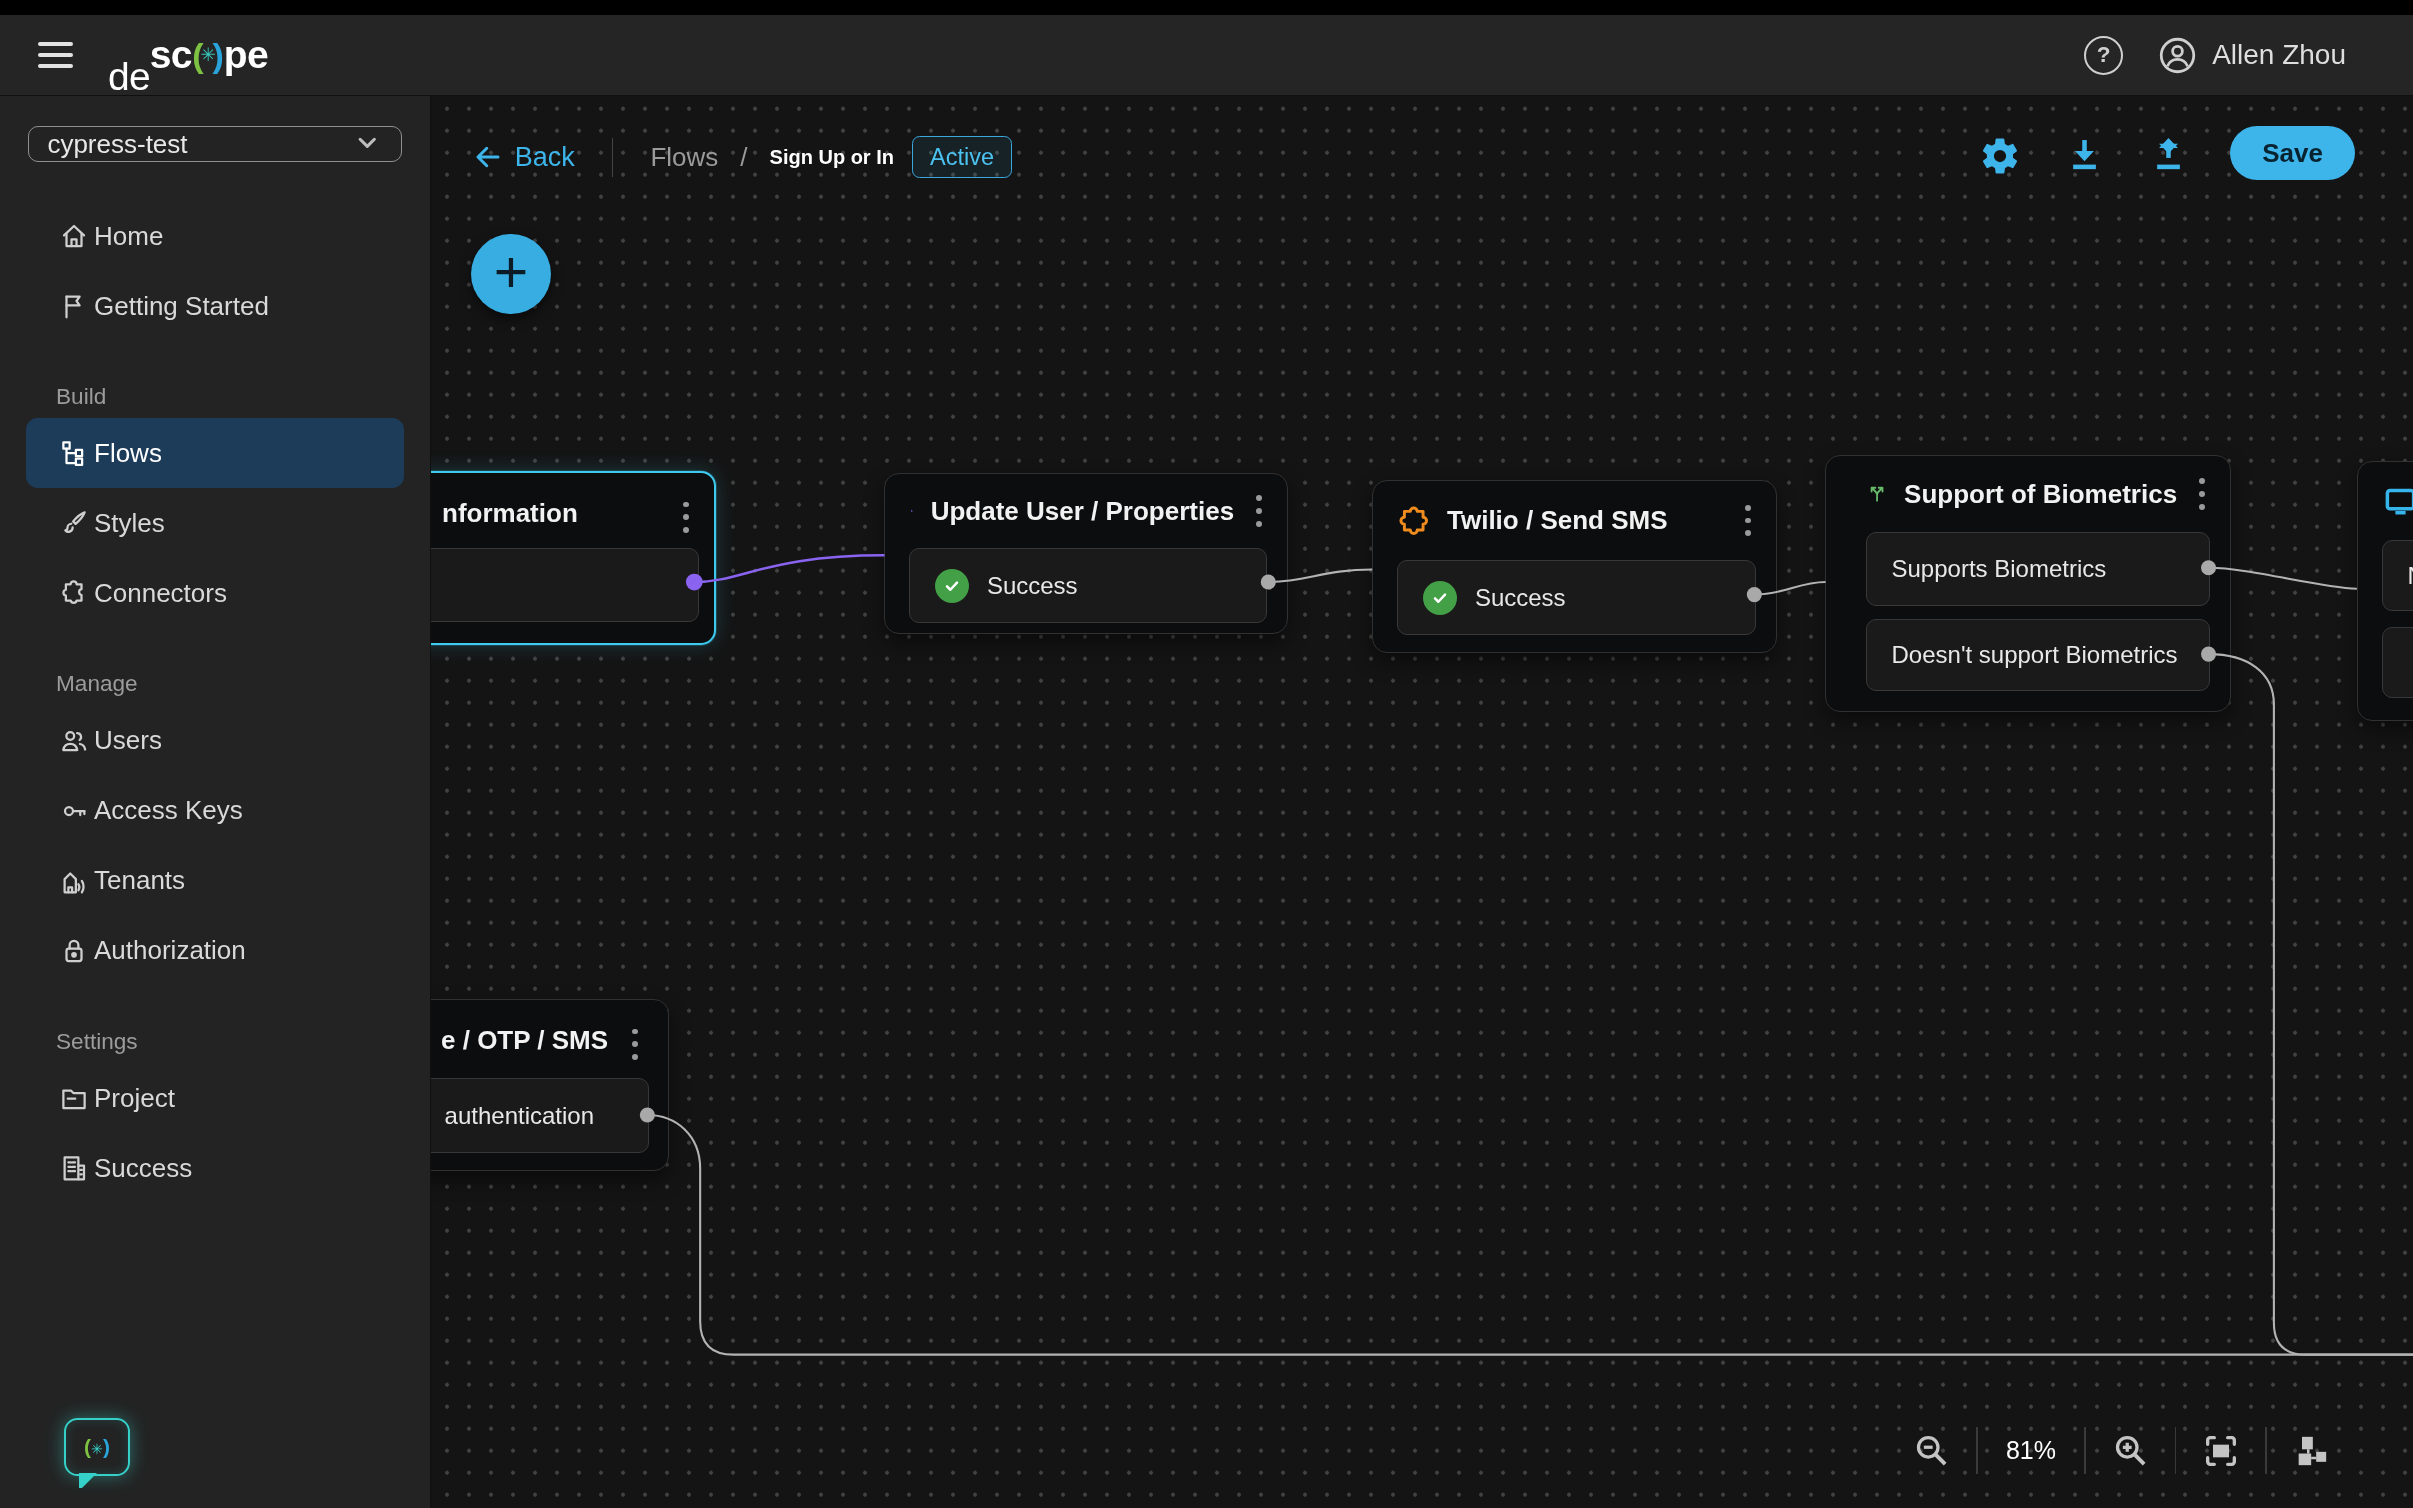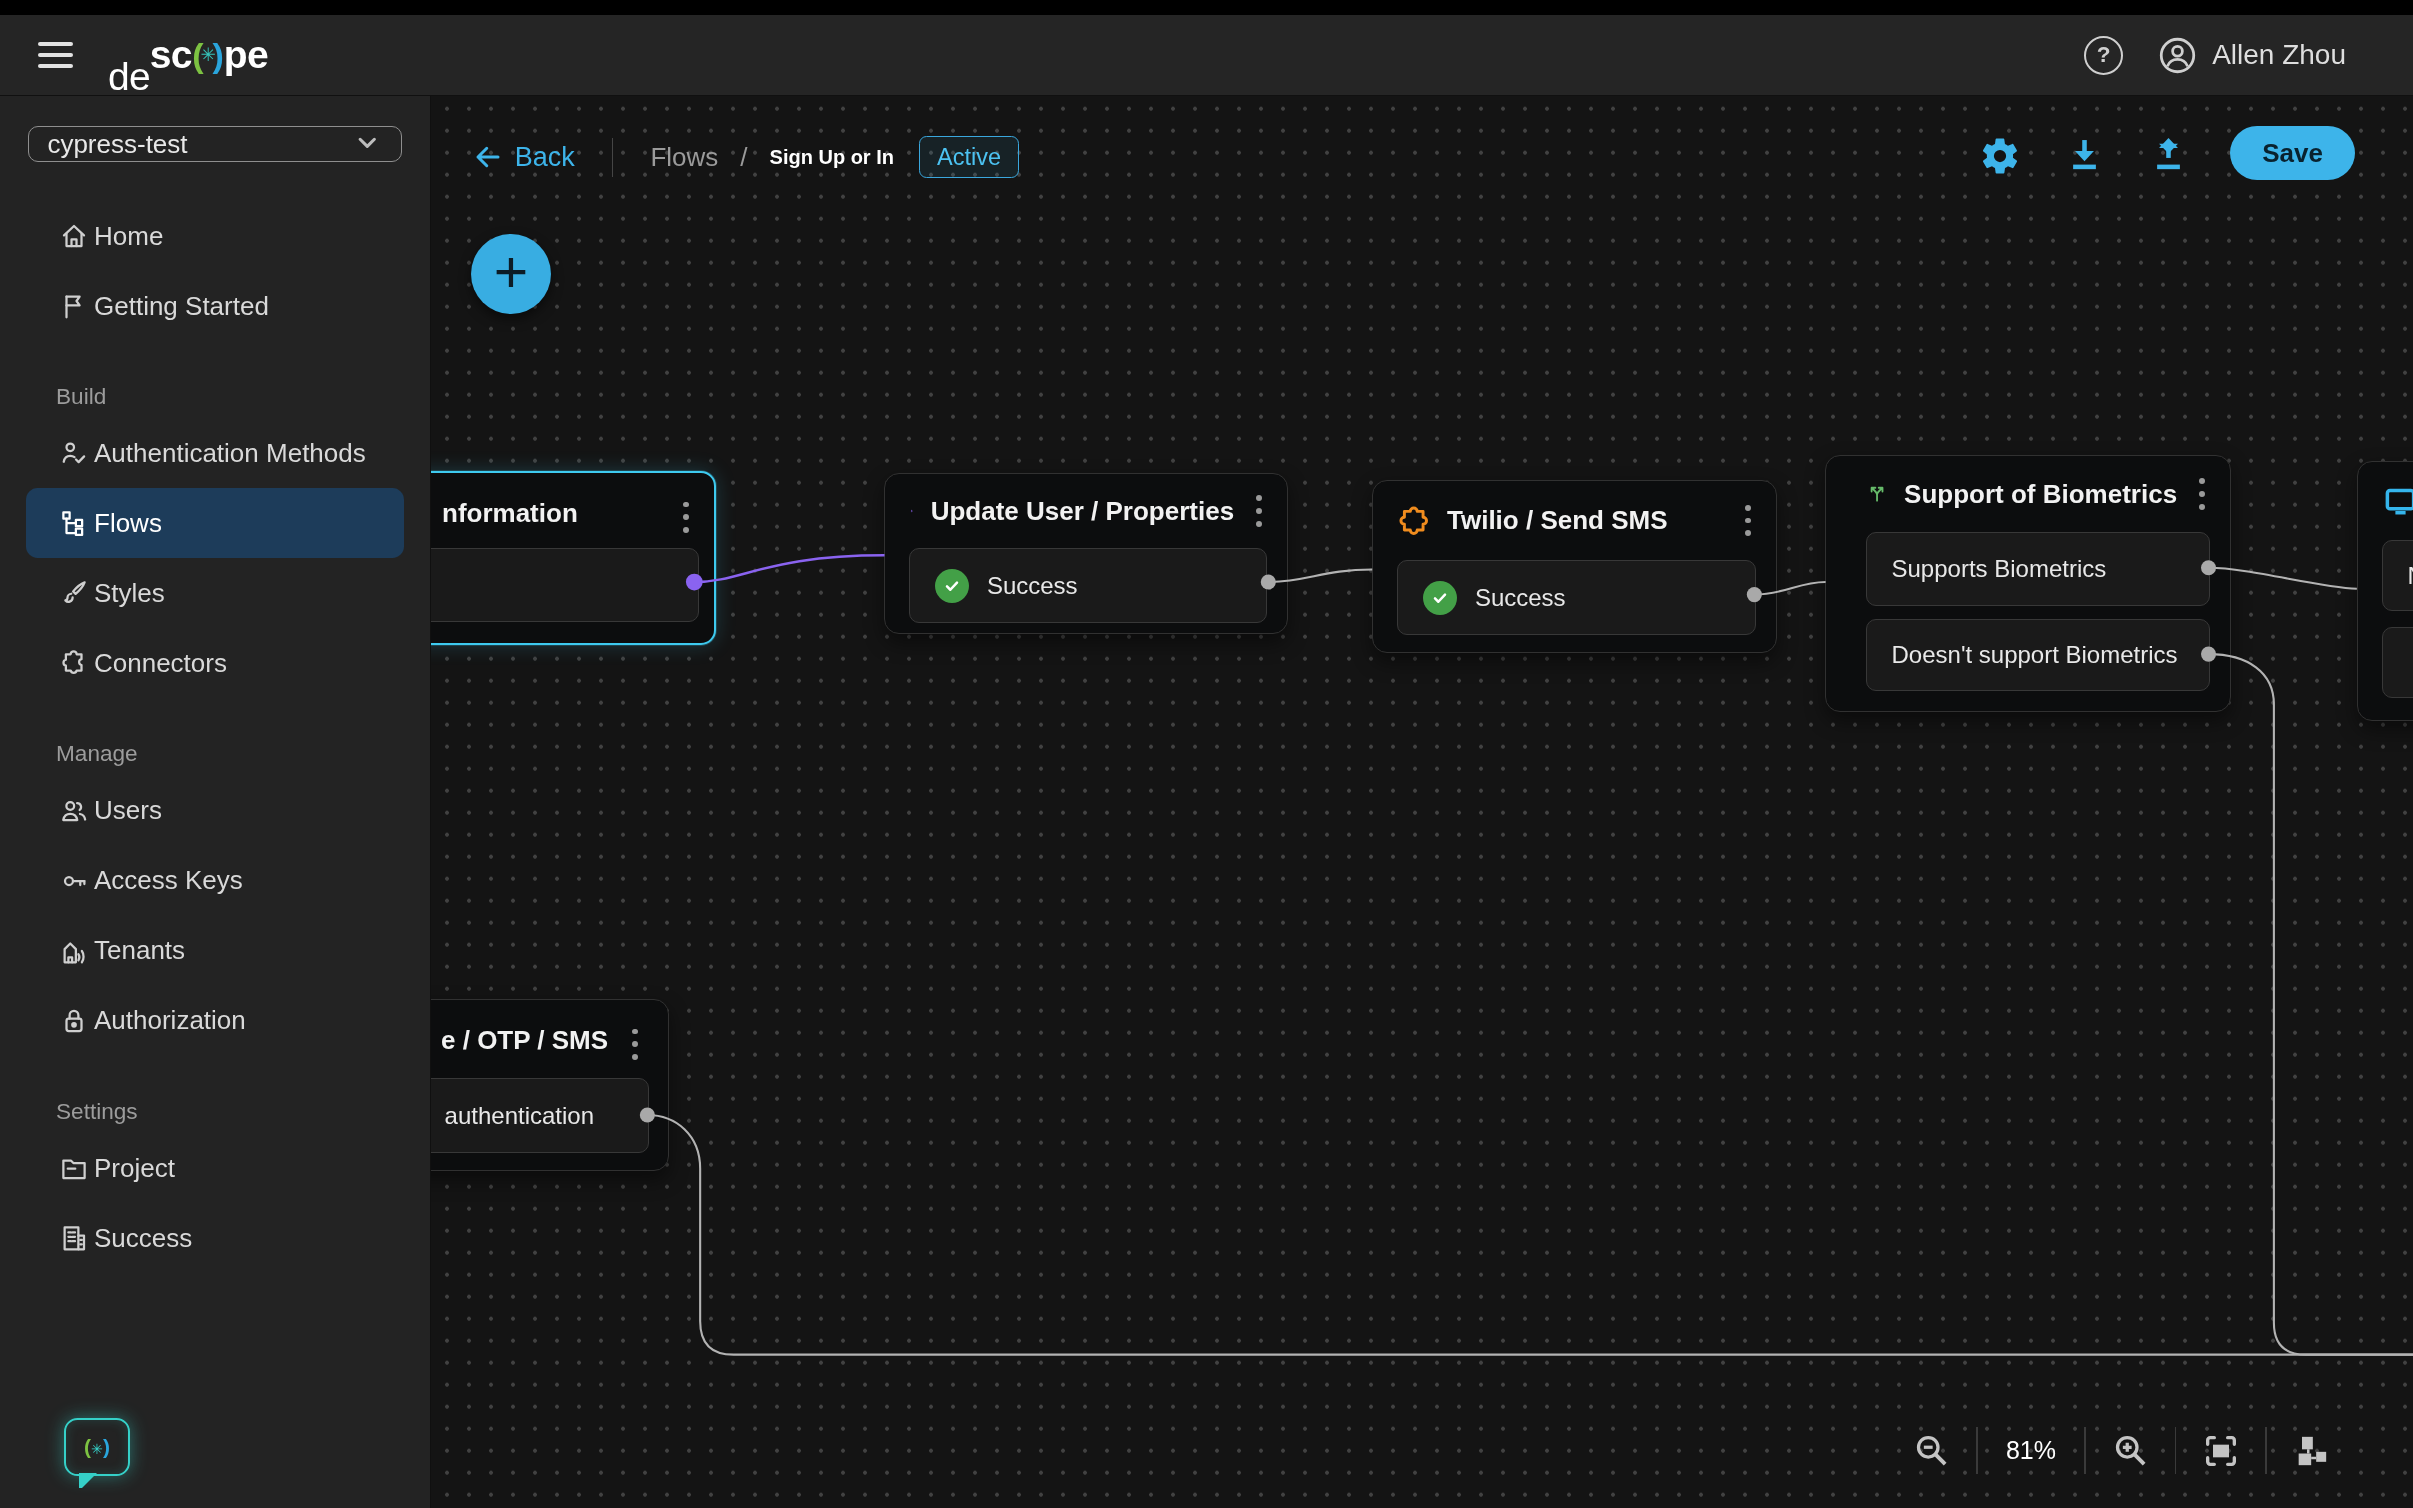--- a/index.html
+++ b/index.html
@@ -53,21 +53,21 @@
   .canvas{position:absolute;left:431px;top:96px;width:1983px;height:1412px;background:#141414;
           overflow:hidden;background-image:radial-gradient(circle,#414141 1.7px,transparent 2.2px);
           background-size:22px 22px;background-position:5px 1.7px;}
 
   .flow-toolbar{position:absolute;left:42px;top:34px;height:54px;display:flex;align-items:center;z-index:6;}
   .back-btn{display:flex;align-items:center;gap:11.7px;color:#3db4ea;font-size:27px;cursor:pointer;}
   .tb-divider{width:1.7px;height:39px;background:#454545;margin:0 37px;}
   .crumb-root{color:#9a9a9a;font-size:26px;cursor:pointer;}
   .crumb-sep{color:#9a9a9a;font-size:26px;margin:0 22px;}
   .crumb-leaf{color:#fff;font-size:20px;font-weight:700;}
-  .active-badge{margin-left:25px;border:1.7px solid #3aa7dd;color:#4cc2f1;background:rgba(56,173,226,.09);
+  .active-badge{margin-left:18px;border:1.7px solid #3aa7dd;color:#4cc2f1;background:rgba(56,173,226,.09);
                 font-size:23.5px;padding:6.7px 17px;border-radius:7.5px;}
 
   .canvas-actions{position:absolute;right:59px;top:30px;display:flex;align-items:flex-end;gap:40px;z-index:6;}
   .icon-btn{width:44px;height:49px;display:flex;align-items:center;justify-content:center;cursor:pointer;}
   .save-btn{background:#3db4ea;color:#09222f;font-size:26px;font-weight:700;border:none;
             border-radius:27px;padding:11.7px 32px;cursor:pointer;}
 
   .add-btn{position:absolute;left:40px;top:138px;width:80px;height:80px;border-radius:50%;
            background:#38ade2;display:flex;align-items:center;justify-content:center;cursor:pointer;
            box-shadow:0 5px 11.7px rgba(0,0,0,.5);z-index:6;}
@@ -152,30 +152,20 @@
       <div class="side-item">
         <span class="ic">
           <svg width="30" height="30" viewBox="0 0 24 24" fill="none" stroke="#cfcfcf" stroke-width="1.8" stroke-linecap="round" stroke-linejoin="round">
             <path d="M6 21V4.5"></path>
             <path d="M6 4.5h10.5L14 8l2.5 3.5H6"></path>
           </svg>
         </span>
         <span class="lbl">Getting Started</span>
       </div>
       <div class="side-label">Build</div>
-      <div class="side-item">
-        <span class="ic">
-          <svg width="30" height="30" viewBox="0 0 24 24" fill="none" stroke="#cfcfcf" stroke-width="1.8" stroke-linecap="round" stroke-linejoin="round">
-            <circle cx="9" cy="7.4" r="3"></circle>
-            <path d="M3.8 19c.5-3.2 2.7-4.8 5.2-4.8 1.4 0 2.5.4 3.4 1.1"></path>
-            <path d="M13.6 17.2l2.1 2.1 4.4-4.6"></path>
-          </svg>
-        </span>
-        <span class="lbl">Authentication Methods</span>
-      </div>
       <div class="side-item active">
         <span class="ic">
           <svg width="30" height="30" viewBox="0 0 24 24" fill="none" stroke="#ffffff" stroke-width="1.8" stroke-linecap="round" stroke-linejoin="round">
             <rect x="3.5" y="3.5" width="5" height="5"></rect>
             <rect x="13.5" y="9.5" width="5" height="5"></rect>
             <rect x="13.5" y="16.5" width="5" height="5" fill="none"></rect>
             <path d="M6 8.5v3.5h7.5M6 12v8h7.5"></path>
           </svg>
         </span>
         <span class="lbl">Flows</span>

